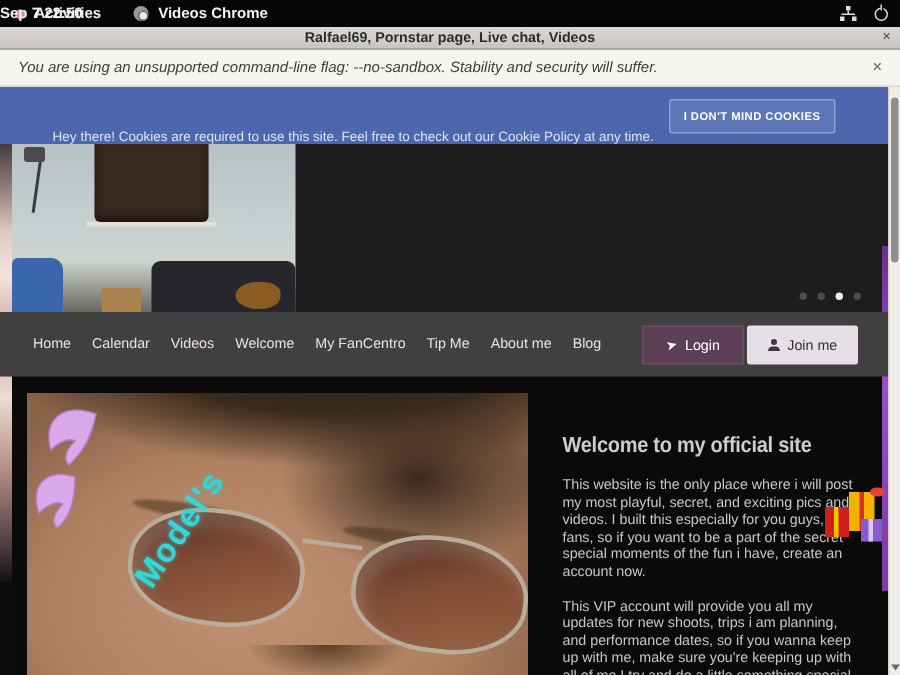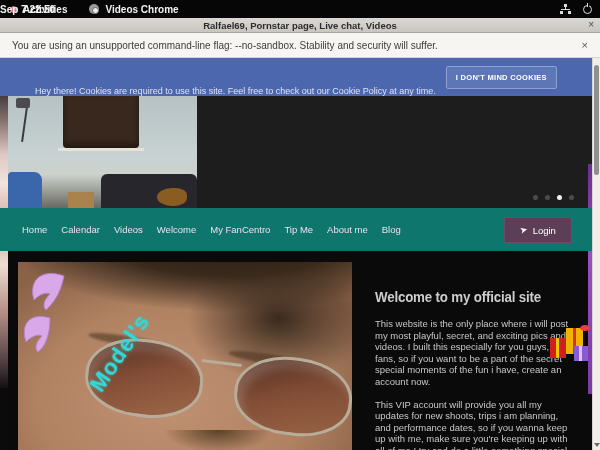--- a/index.html
+++ b/index.html
@@ -28,21 +28,21 @@
 
   
   .titlebar { position:absolute; top:18px; left:0; width:600px; height:15px;
     background:linear-gradient(#dbd7d2,#c9c5c0); border-bottom:1px solid #a9a5a0;
     display:flex; align-items:center; justify-content:center; }
   .titlebar .wt { font-size:9.5px; font-weight:bold; color:#2c2c2c; }
   .titlebar .close { position:absolute; right:6px; top:1px; font-size:10px; color:#4a4a4a; cursor:pointer; }
 
   
   .infobar { position:absolute; top:33px; left:0; width:600px; height:25px; background:#f7f5f2;
-    border-bottom:1px solid #d8d5d0; display:flex; align-items:center; }
+    border-bottom:1px solid #d8d5d0; display:flex; align-items:center;font-style:italic; }
   .infobar .msg { font-size:10px; color:#3d3d3d; padding-left:12px; }
   .infobar .close { position:absolute; right:12px; font-size:11px; color:#5a5a5a; cursor:pointer; }
 
   
   .page { position:absolute; top:58px; left:0; width:600px; height:392px; background:#0b0b0b; overflow:hidden; }
 
   
   .left-sliver { position:absolute; left:0; top:38px; width:8px; height:292px; z-index:0;
     background:linear-gradient(180deg,#463c40 0%,#8a7672 9%,#e0c8c4 20%,#f0e4dc 30%,#d0a49c 44%,#ecdcd2 58%,#b68e86 74%,#584448 90%,#141014 100%); }
   .purple-stripe { position:absolute; left:588px; top:106px; width:4px; height:230px; z-index:2;
@@ -69,21 +69,21 @@
   .lamp-head { position:absolute; left:8px; top:2px; width:14px; height:10px; background:#4a4a50; border-radius:2px; }
   .couch { position:absolute; right:0; bottom:0; width:96px; height:34px; background:#26262c; border-radius:6px 6px 0 0; }
   .blanket { position:absolute; right:10px; bottom:2px; width:30px; height:18px; background:#8a5c22; border-radius:50% 40% 45% 50%; }
   .blue-bin { position:absolute; left:0; bottom:0; width:34px; height:36px; background:#3a66ac; border-radius:4px 8px 0 0; }
   .side-table { position:absolute; left:60px; bottom:0; width:26px; height:16px; background:#a9824e; }
   .carousel-dots { position:absolute; right:18px; bottom:8px; display:flex; gap:7px; }
   .dot { width:5px; height:5px; border-radius:50%; background:#4c4c4c; cursor:pointer; }
   .dot.active { background:#f2eef2; }
 
   
-  .nav { position:absolute; top:150px; left:0; width:600px; height:43px; background:#0f766e; z-index:4;
+  .nav { position:absolute; top:150px; left:0; width:600px; height:43px; background:#404040; z-index:4;
     display:flex; align-items:center; }
   .nav-links { display:flex; gap:14px; padding-left:22px; }
   .nav-link { color:#ecdfec; font-size:9.5px; cursor:pointer; white-space:nowrap; }
   .nav-btns { position:absolute; right:28px; top:9px; display:flex; }
   .btn-login { width:68px; height:26px; background:#5c3f57; border:1px solid #6d4e66; color:#fff;
     font-size:9.5px; display:flex; align-items:center; justify-content:center; gap:5px; cursor:pointer; }
   .plane { color:#fff; font-size:9px; transform:rotate(-14deg); }
   .btn-join { width:74px; height:26px; background:#e7dfe7; border-radius:2px; color:#2f2f2f; margin-left:2px;
     font-size:9.5px; display:flex; align-items:center; justify-content:center; gap:5px; cursor:pointer; }
   .person { width:8px; height:8px; position:relative; }
@@ -217,20 +217,24 @@
         <span class="nav-link">My FanCentro</span>
         <span class="nav-link">Tip Me</span>
         <span class="nav-link">About me</span>
         <span class="nav-link">Blog</span>
       </div>
       <div class="nav-btns">
         <div class="btn-login">
           <span class="plane">➤</span>
           <span>Login</span>
         </div>
+        <div class="btn-join">
+          <span class="person"></span>
+          <span>Join me</span>
+        </div>
       </div>
     </div>
 
     <div class="main">
 
       <div class="portrait">
         <div class="hair"></div>
         <div class="brow b1"></div>
         <div class="brow b2"></div>
         <div class="glasses">

